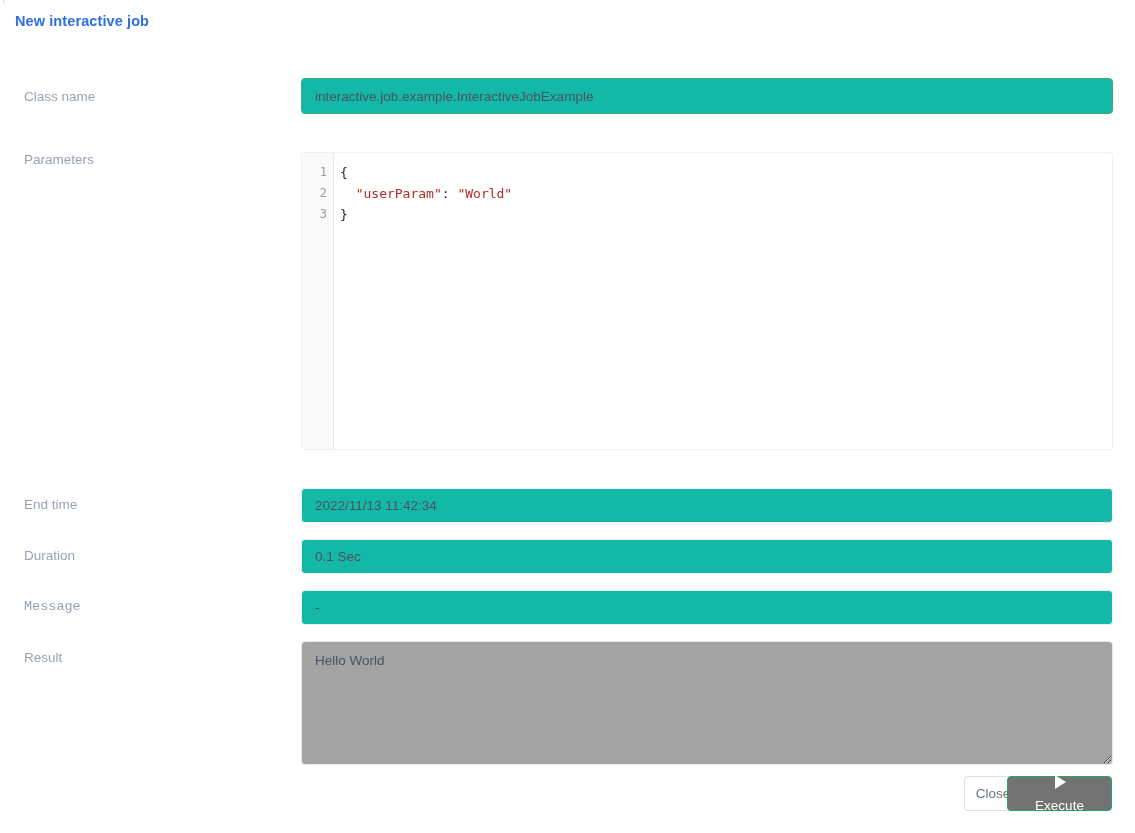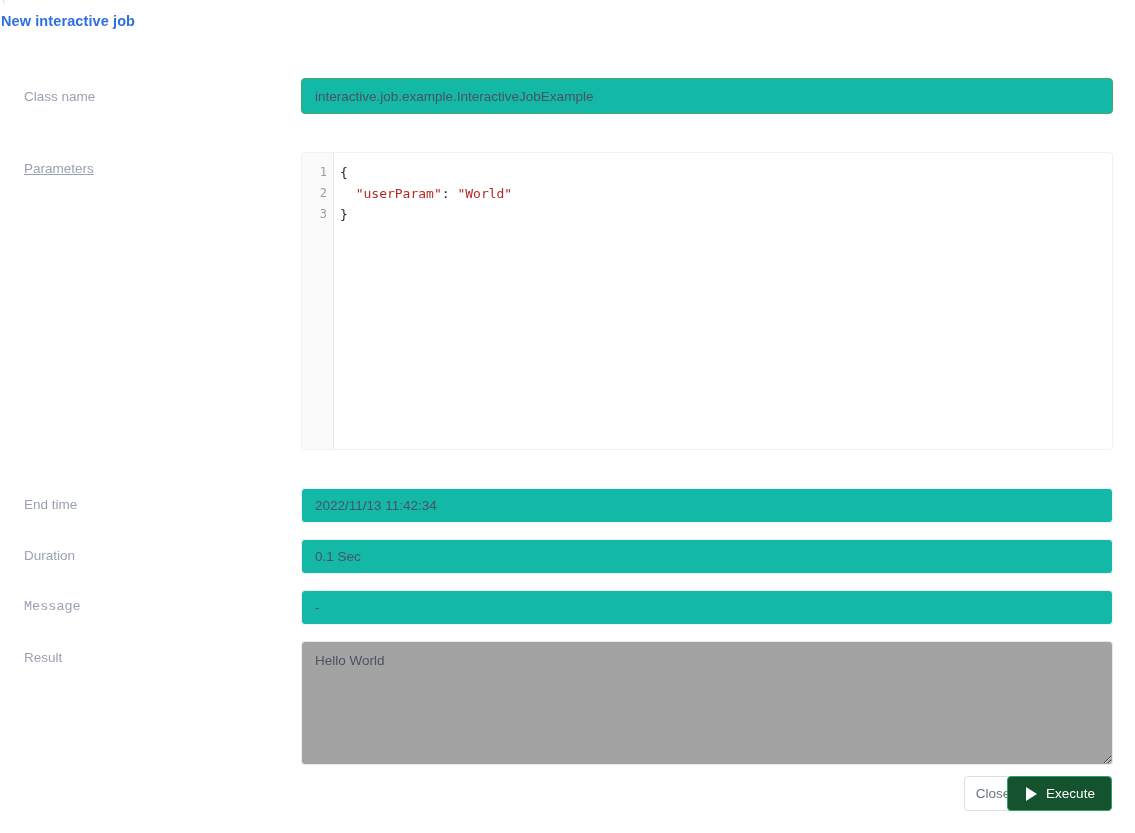--- a/index.html
+++ b/index.html
@@ -25,21 +25,21 @@
   
   .dialog-header {
     position: absolute;
     left: 0;
     top: 0;
     width: 1135px;
     height: 45px;
   }
   .dialog-title {
     position: absolute;
-    left: 1px;
+    left: 15px;
     top: 13px;
     font-size: 14.5px;
     font-weight: bold;
     color: #2f6fe4;
     letter-spacing: 0.1px;
     white-space: nowrap;
   }
 
   
   .form-row {
@@ -218,21 +218,21 @@
   </div>
 
   <div class="form-row" style="top:78px;">
     <div class="form-label" style="top:11px;">Class name</div>
     <div class="field-col">
       <input class="text-input focused" type="text" value="interactive.job.example.InteractiveJobExample" style="border-color: rgb(66, 168, 107);">
     </div>
   </div>
 
   <div class="form-row" style="top:152px;">
-    <div class="form-label" style="top:9px;text-decoration:underline;">Parameters</div>
+    <div class="form-label" style="top:0;">Parameters</div>
     <div class="field-col">
       <div class="code-editor">
         <div class="code-gutter">
           <div class="ln">1</div>
           <div class="ln">2</div>
           <div class="ln">3</div>
         </div>
         <div class="code-body" id="code-body"><div><span class="tok-punct">{</span></div><div><span class="tok-punct">  </span><span class="tok-str-red" style="color: rgb(176, 42, 39);">"userParam"</span><span class="tok-punct">: </span><span class="tok-str-red" style="color: rgb(176, 42, 39);">"World"</span></div><div><span class="tok-punct">}</span></div></div>
       </div>
     </div>
@@ -261,19 +261,19 @@
 
   <div class="form-row" style="top:641px;">
     <div class="form-label" style="top:9px;">Result</div>
     <div class="field-col">
       <textarea class="result-area" style="background: #a3a3a3;">Hello World</textarea>
     </div>
   </div>
 
   <div class="footer">
     <div class="btn btn-close">Close</div>
-    <div class="btn btn-execute" style="background: #14532d; border-color: rgb(40, 165, 95);">
+    <div class="btn btn-execute" style="background: #737373; border-color: rgb(40, 165, 95); flex-direction: column;">
       <span class="play-icon"></span>
       <span>Execute</span>
     </div>
   </div>
 
 </div>
 
 </body></html>

